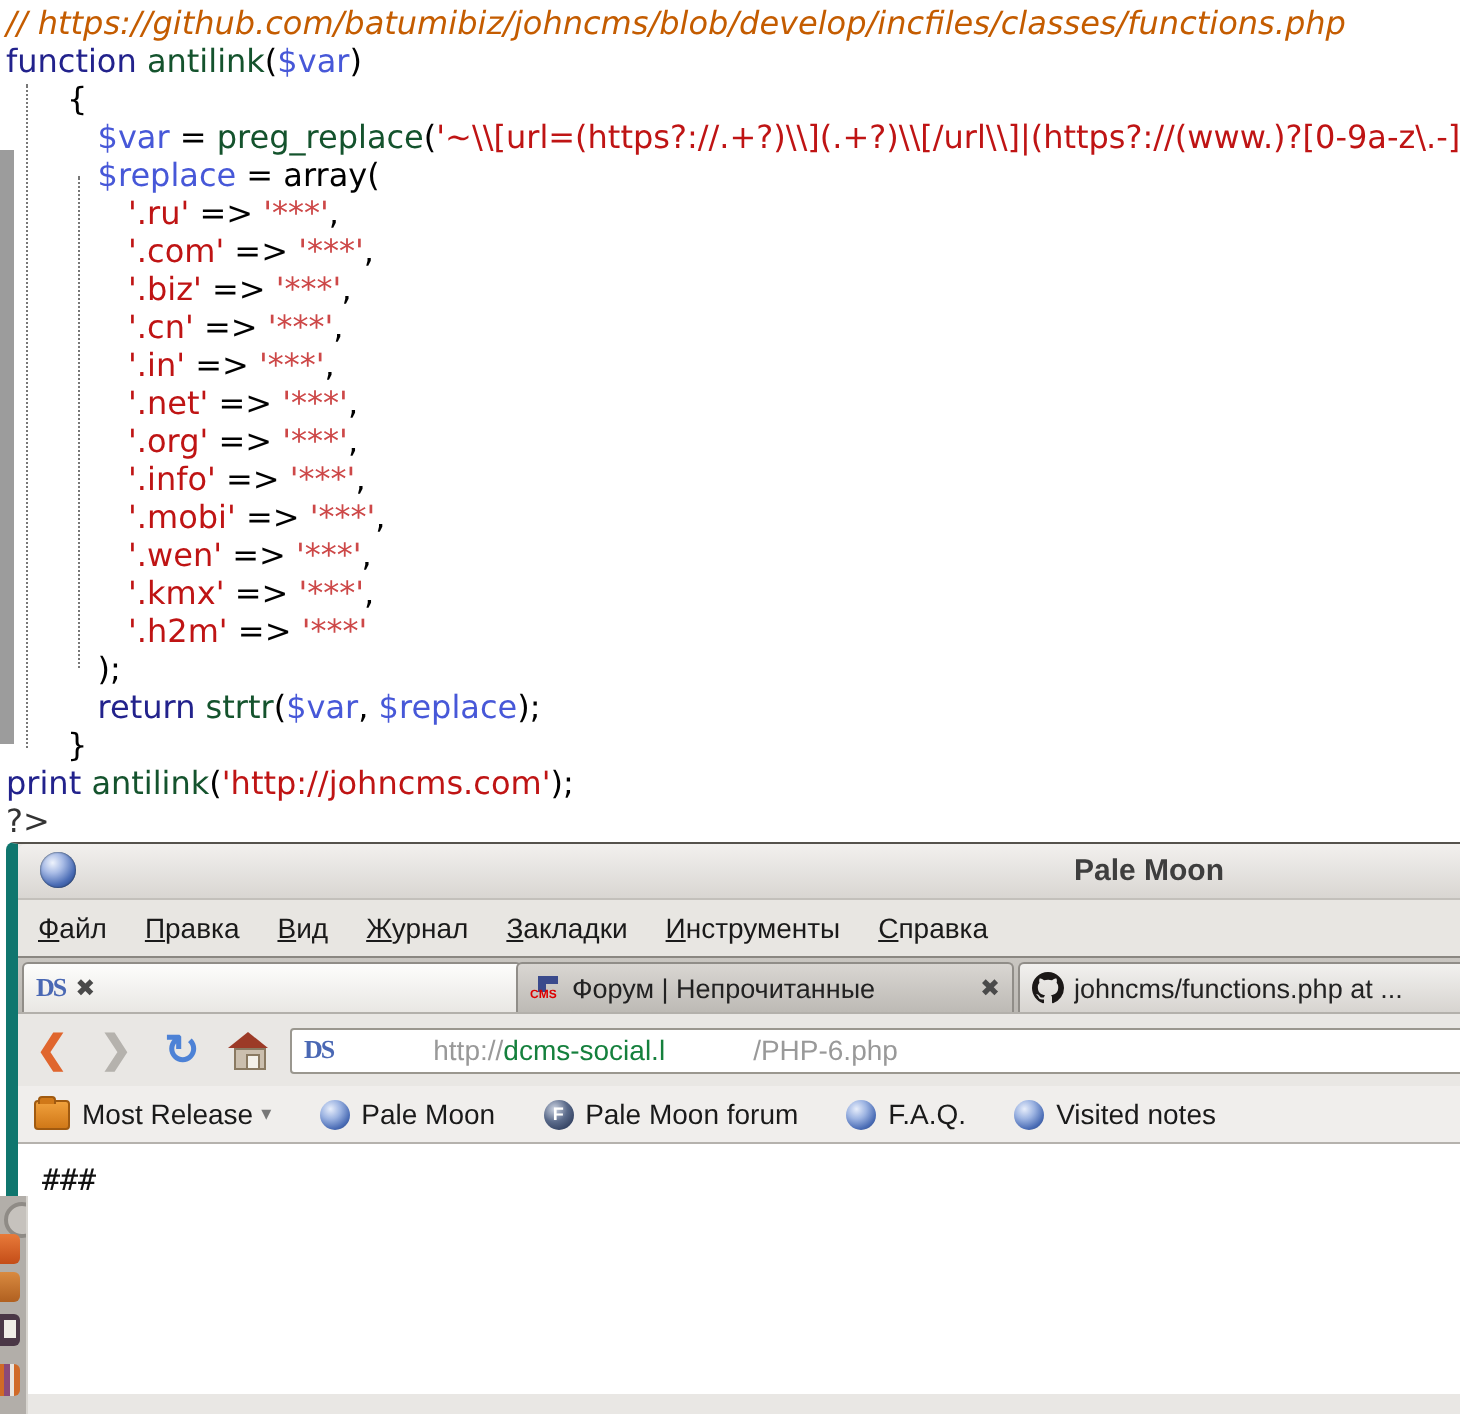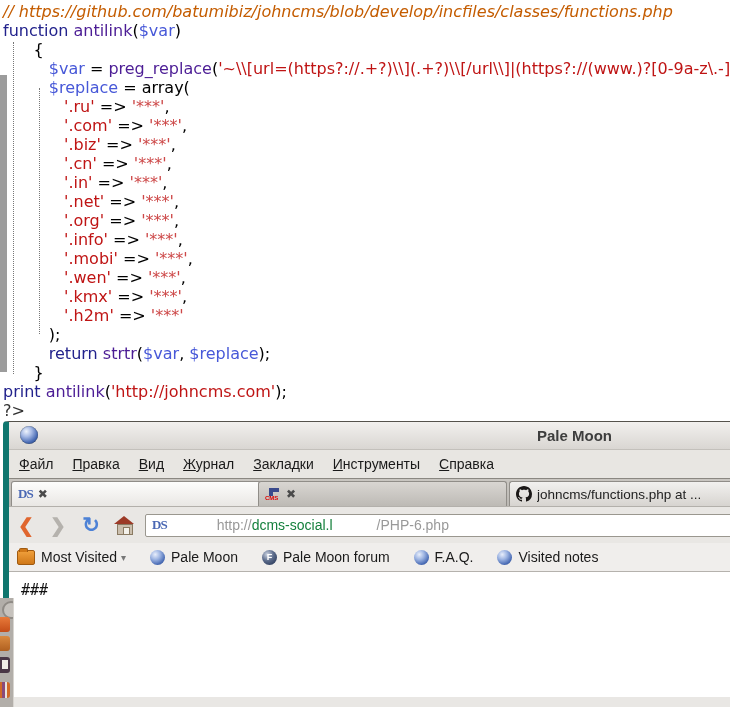--- a/index.html
+++ b/index.html
@@ -5,21 +5,21 @@
   html,body{margin:0;padding:0;}
   body{width:730px;height:707px;position:relative;overflow:hidden;background:#fff;
        font-family:"Liberation Sans",sans-serif;}
 
   
   .editor{position:absolute;left:0;top:0;width:730px;height:421px;background:#fff;overflow:hidden;}
   .code{position:absolute;left:3px;top:2px;font:16px/19px "DejaVu Sans",sans-serif;white-space:pre;}
   .cl{height:19px;}
   .com{color:#c45c00;font-style:italic}
   .kw{color:#22228c}
-  .fn{color:#4c1d95}
+  .fn{color:#14532d}
   .vr{color:#4758d8}
   .st{color:#bf1414}
   .st2{color:#cd4848}
   .pl{color:#000}
   .tg{color:#333}
   .guide{position:absolute;width:0;border-left:1px dotted #777;}
   .g1{left:13px;top:42px;height:332px}
   .g2{left:39px;top:88px;height:246px}
   .marker-strip{position:absolute;left:0;top:75px;width:7px;height:297px;background:#9c9c9c;}
 
@@ -129,20 +129,21 @@
       <div class="tab tab-active">
         <span class="fav-ds">DS</span>
         <span class="tab-close">✖</span>
       </div>
       <div class="tab tab-2">
         <span class="fav-cms">
           <span class="bar"></span>
           <span class="leg"></span>
           <span class="txt">CMS</span>
         </span>
+        <span class="t-label">Форум | Непрочитанные</span>
         <span class="tab-close">✖</span>
       </div>
       <div class="tab tab-3">
         <svg viewBox="0 0 16 16" class="fav-gh">
           <path fill="#1b1817" d="M8 0C3.58 0 0 3.58 0 8c0 3.54 2.29 6.53 5.47 7.59.4.07.55-.17.55-.38 0-.19-.01-.82-.01-1.49-2.01.37-2.53-.49-2.69-.94-.09-.23-.48-.94-.82-1.13-.28-.15-.68-.52-.01-.53.63-.01 1.08.58 1.23.82.72 1.21 1.87.87 2.33.66.07-.52.28-.87.51-1.07-1.78-.2-3.64-.89-3.64-3.95 0-.87.31-1.59.82-2.15-.08-.2-.36-1.02.08-2.12 0 0 .67-.21 2.2.82.64-.18 1.32-.27 2-.27s1.36.09 2 .27c1.53-1.04 2.2-.82 2.2-.82.44 1.1.16 1.92.08 2.12.51.56.82 1.27.82 2.15 0 3.07-1.87 3.75-3.65 3.95.29.25.54.73.54 1.48 0 1.07-.01 1.93-.01 2.2 0 .21.15.46.55.38A8.01 8.01 0 0 0 16 8c0-4.42-3.58-8-8-8z"></path>
         </svg>
         <span class="t-label">johncms/functions.php at ...</span>
       </div>
     </div>
 
@@ -157,21 +158,21 @@
     </span>
     <div class="urlbar">
       <span class="fav-ds">DS</span>
       <span><span class="url-scheme">http://</span><span class="url-domain">dcms-social.l</span><span class="url-path">/PHP-6.php</span></span>
     </div>
   </div>
 
   <div class="bookbar">
       <span class="bm">
         <span class="folder"></span>
-        <span>Most Visited</span>
+        <span>Most Release</span>
         <span class="bm-arrow">▾</span>
       </span>
       <span class="bm">
         <span class="globe"></span>
         <span>Pale Moon</span>
       </span>
       <span class="bm">
         <span class="globe globe-f">F</span>
         <span>Pale Moon forum</span>
       </span>

